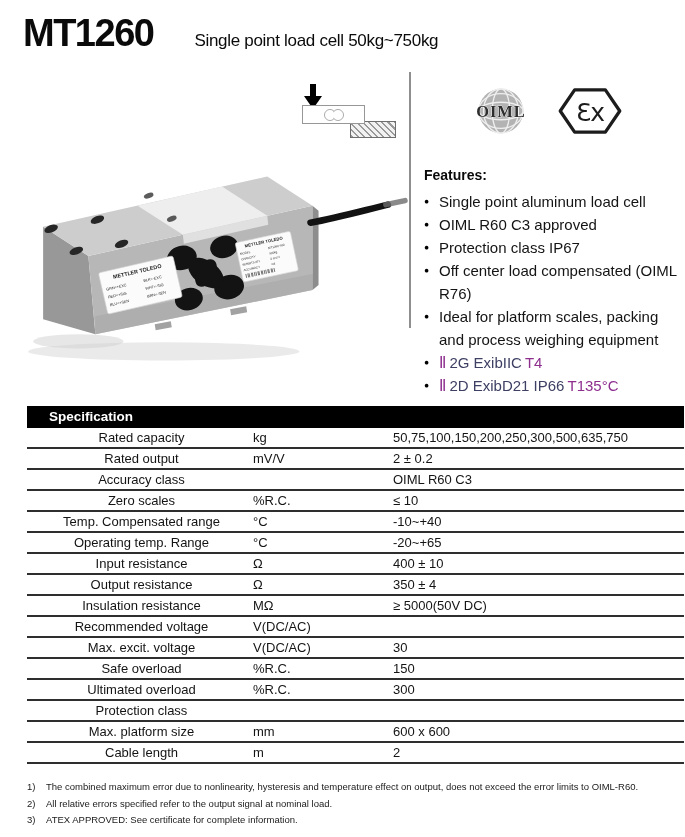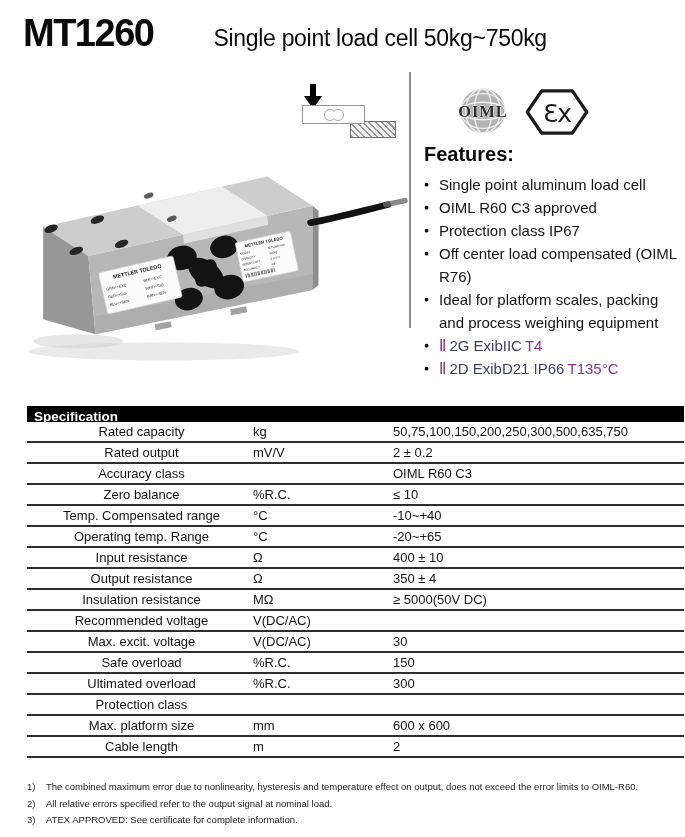--- a/index.html
+++ b/index.html
@@ -4,46 +4,46 @@
 <style>
   html,body{margin:0;padding:0;}
   body{
     width:685px;height:837px;position:relative;background:#fff;overflow:hidden;
     font-family:"Liberation Sans","DejaVu Sans",sans-serif;color:#111;
     -webkit-font-smoothing:antialiased;
   }
   
   .hdr{position:absolute;left:23px;top:12px;display:flex;align-items:baseline;gap:36px;}
   .model{font-size:38px;font-weight:900;letter-spacing:-1.5px;color:#0a0a0a;}
-  .subtitle{font-size:23px;font-weight:400;margin-left:24px;color:#0a0a0a;letter-spacing:-0.3px;}
+  .subtitle{font-size:17px;font-weight:400;margin-left:5px;color:#0a0a0a;letter-spacing:-0.3px;}
   
   .diagram{position:absolute;left:280px;top:82px;width:125px;height:80px;}
   .d-arrow{position:absolute;left:24px;top:2px;}
   .d-beam{position:absolute;left:22px;top:23px;width:61px;height:17px;background:#fff;
           border:1.2px solid #979797;z-index:2;display:flex;align-items:center;justify-content:center;}
   .d-block{position:absolute;left:70px;top:39px;width:44px;height:15px;border:1px solid #6e6e6e;z-index:1;
            background:repeating-linear-gradient(45deg,#9a9a9a 0,#9a9a9a 1.5px,#f2f2f2 1.5px,#f2f2f2 4.5px);}
   
   .vdivider{position:absolute;left:409px;top:72px;width:2px;height:256px;background:#8f8f8f;}
   
   .right-col{position:absolute;left:424px;top:86px;width:258px;}
-  .logos{display:flex;align-items:flex-end;gap:11px;margin-left:28px;height:50px;}
-  .features-heading{margin-top:7px;font-size:20px;font-weight:bold;color:#0a0a0a;}
+  .logos{display:flex;align-items:center;gap:26px;margin-left:46px;height:50px;}
+  .features-heading{margin-top:31px;font-size:14px;font-weight:bold;color:#0a0a0a;}
   ul.features{margin:7px 0 0;padding:0;list-style:none;font-size:15px;line-height:23px;color:#141414;}
   ul.features li{position:relative;padding-left:15px;}
   .blt{position:absolute;left:0;top:0;font-size:8.5px;line-height:23px;color:#000;}
   .atex-mark,.atex-temp{color:#8e2f8e;}
   .atex-code{color:#3d3f63;}
   .atex-code{margin:11px 3px;}
   
   .photo{position:absolute;left:18px;top:158px;width:392px;height:232px;}
   
   .spec{position:absolute;left:27px;top:406px;width:657px;}
-  .spec-header{background:#000;color:#fff;font-weight:bold;font-size:13.5px;height:16px;
-               line-height:22px;padding-left:7px;box-sizing:border-box;}
+  .spec-header{background:#000;color:#fff;font-weight:bold;font-size:13.5px;height:22px;
+               line-height:22px;padding-left:22px;box-sizing:border-box;}
   .spec-row{display:grid;grid-template-columns:226px 140px 1fr;height:21px;align-items:center;
             border-bottom:2px solid #2e2e2e;font-size:13px;box-sizing:border-box;color:#141414;}
   .spec-row .c-param{padding-left:3px;text-align:center;}
   
   .footnotes{position:absolute;left:27px;top:781px;width:652px;font-size:9.5px;color:#1a1a1a;}
   .fn{display:flex;margin-bottom:4.5px;line-height:12px;}
   .fn-num{width:19px;flex:none;}
 </style>
 </head>
 <body>
@@ -185,21 +185,21 @@
       <span class="c-param">Rated output</span>
       <span class="c-unit">mV/V</span>
       <span class="c-value">2 ± 0.2</span>
     </div>
   <div class="spec-row">
       <span class="c-param">Accuracy class</span>
       <span class="c-unit"></span>
       <span class="c-value">OIML R60 C3</span>
     </div>
   <div class="spec-row">
-      <span class="c-param">Zero balance</span>
+      <span class="c-param">Zero scales</span>
       <span class="c-unit">%R.C.</span>
       <span class="c-value">≤ 10</span>
     </div>
   <div class="spec-row">
       <span class="c-param">Temp. Compensated range</span>
       <span class="c-unit">°C</span>
       <span class="c-value">-10~+40</span>
     </div>
   <div class="spec-row">
       <span class="c-param">Operating temp. Range</span>

